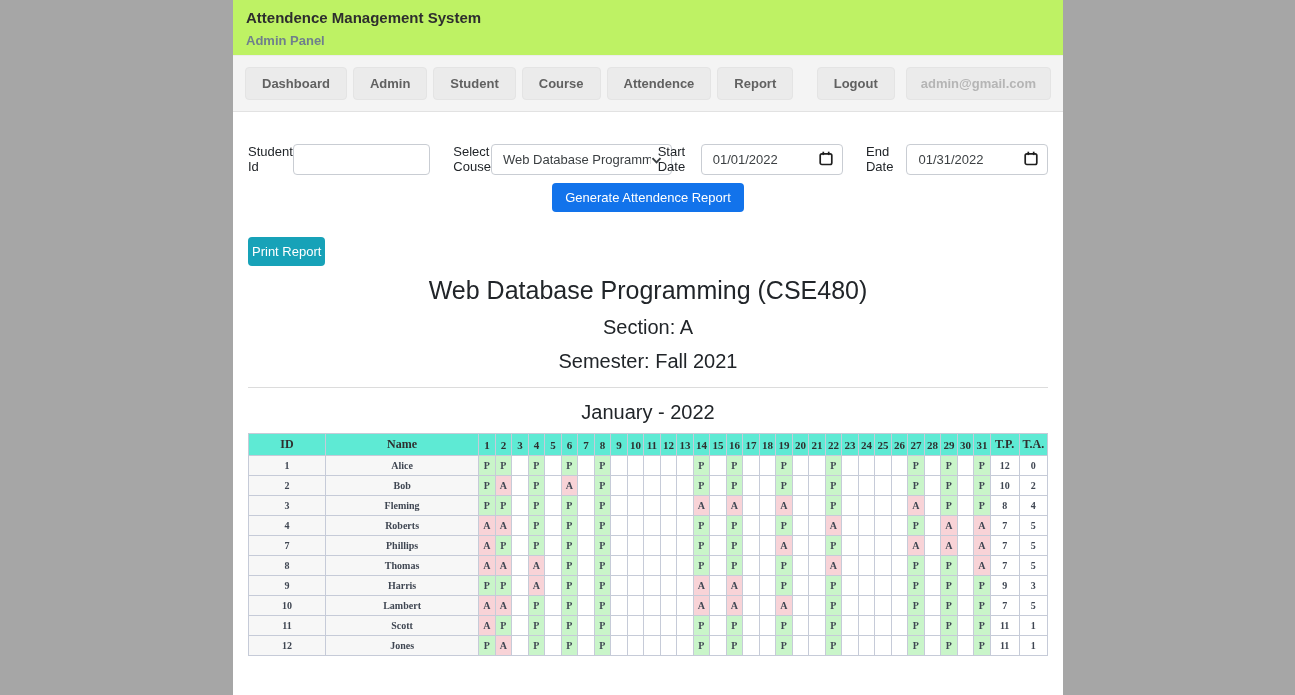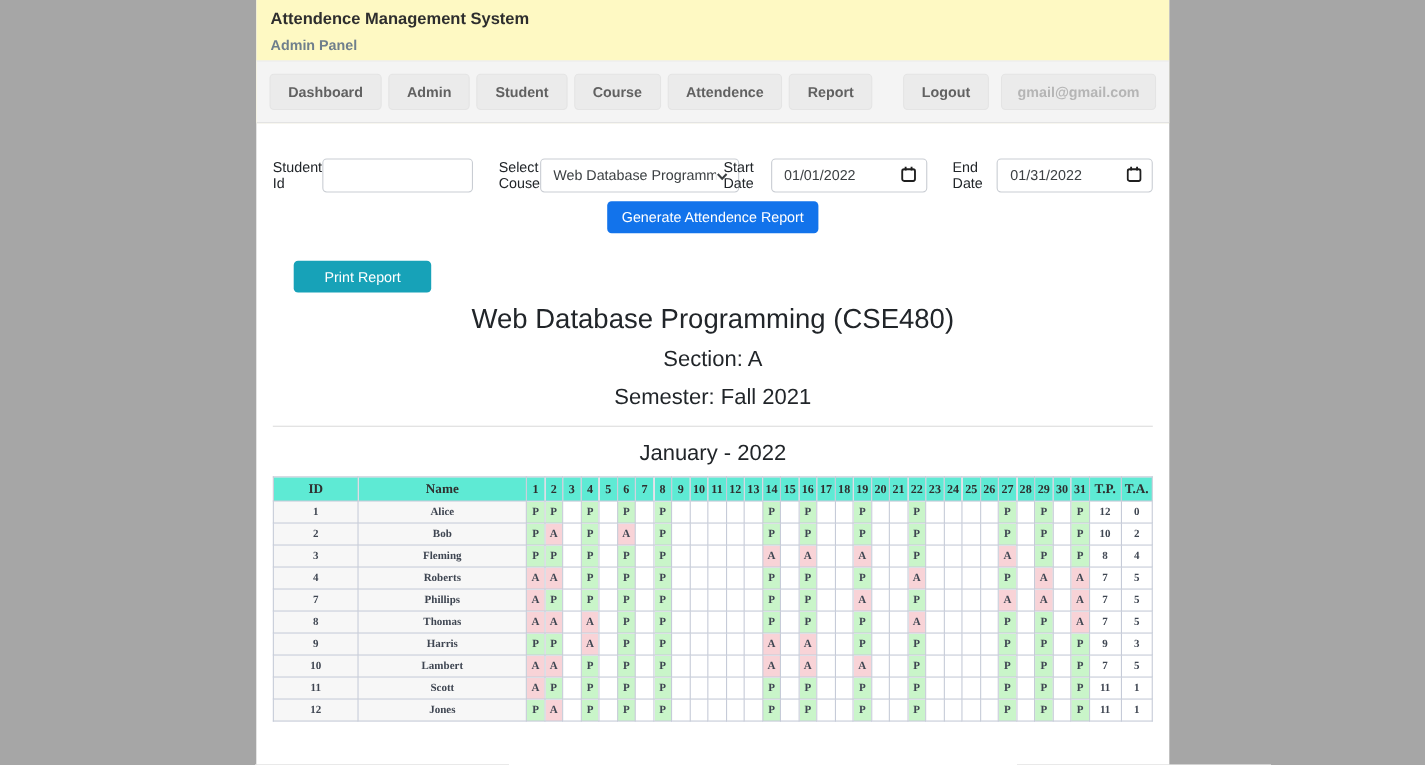--- a/index.html
+++ b/index.html
@@ -7,21 +7,21 @@
   body {
     width:1295px; height:695px; overflow:hidden; position:relative;
     background:#a6a6a6;
     font-family:"Liberation Sans", sans-serif;
   }
   .window {
     position:absolute; left:233px; top:0; width:830px; height:695px;
     background:#fff; overflow:hidden;
   }
   
-  .topband { background:#fef9c3; }
+  .topband { background:#bef264; }
   .brand { padding:9px 13px 7px; }
   .brand-title { font-size:15px; font-weight:700; color:#2e2e2e; }
   .brand-sub { font-size:13px; font-weight:600; color:#6f7f8c; margin-top:7px; }
   .navbar {
     display:flex; align-items:center; gap:6px; padding:11px 12px;
     border-top:1px solid #ececec; border-bottom:1px solid #e2e2e2; background:#f4f4f4;
   }
   .nav-btn {
     background:#ebebeb; border:1px solid #e4e4e4; border-radius:4px;
     height:33px; padding:0 16px; font-family:"Liberation Sans",sans-serif;
@@ -39,21 +39,21 @@
     height:31px; width:100%; border:1px solid #c9cdd3; border-radius:4px;
     background:#fff; font-size:13px; color:#3c4043;
   }
   input.tbox { padding:0 10px; outline:none; font-family:"Liberation Sans",sans-serif; }
   .combo { display:flex; align-items:center; justify-content:space-between; padding:0 9px 0 11px; cursor:default; }
   .combo .txt { white-space:nowrap; overflow:hidden; max-width:148px; }
   .generate-row { text-align:center; }
   .btn { border:none; border-radius:4px; color:#fff; font-size:13px; font-family:"Liberation Sans",sans-serif; cursor:pointer; }
   .btn-primary { background:var(--accent-blue); padding:7px 13px; }
   .print-row { margin-top:25px; }
-  .btn-info { background:var(--accent-teal); padding:7px 28px;margin-left:19px; }
+  .btn-info { background:var(--accent-teal); padding:7px 4px; }
   .course-heading { font-size:25px; font-weight:400; color:#212529; text-align:center; margin:10px 0 0; }
   .sub-heading { font-size:20px; font-weight:400; color:#212529; text-align:center; margin:11px 0 0; }
   hr.divider { border:none; border-top:1px solid #dcdcdc; margin:14px 0 13px; }
   .month-heading { font-size:20px; font-weight:400; color:#212529; text-align:center; margin:0 0 9px; }
   
   table.att { width:100%; border-collapse:collapse; table-layout:fixed; }
   .att th, .att td { border:1px solid #c6cbd8; text-align:center; padding:0; overflow:hidden; }
   .att thead th {
     background:#5eead4; height:22px; font-family:Liberation Serif, serif;
     font-weight:700; font-size:12px; color:#2f2f2f;
@@ -79,21 +79,21 @@
     </div>
     <div class="navbar">
       <button class="nav-btn">Dashboard</button>
       <button class="nav-btn">Admin</button>
       <button class="nav-btn">Student</button>
       <button class="nav-btn">Course</button>
       <button class="nav-btn">Attendence</button>
       <button class="nav-btn">Report</button>
       <div class="nav-right">
         <button class="nav-btn">Logout</button>
-        <button class="nav-btn email-btn">gmail@gmail.com</button>
+        <button class="nav-btn email-btn">admin@gmail.com</button>
       </div>
     </div>
   </div>
 
   <div class="main">
 
     <div class="filters">
       <div class="field f-id">
         <label>Student Id</label>
         <input class="tbox" type="text" value="" style="">

